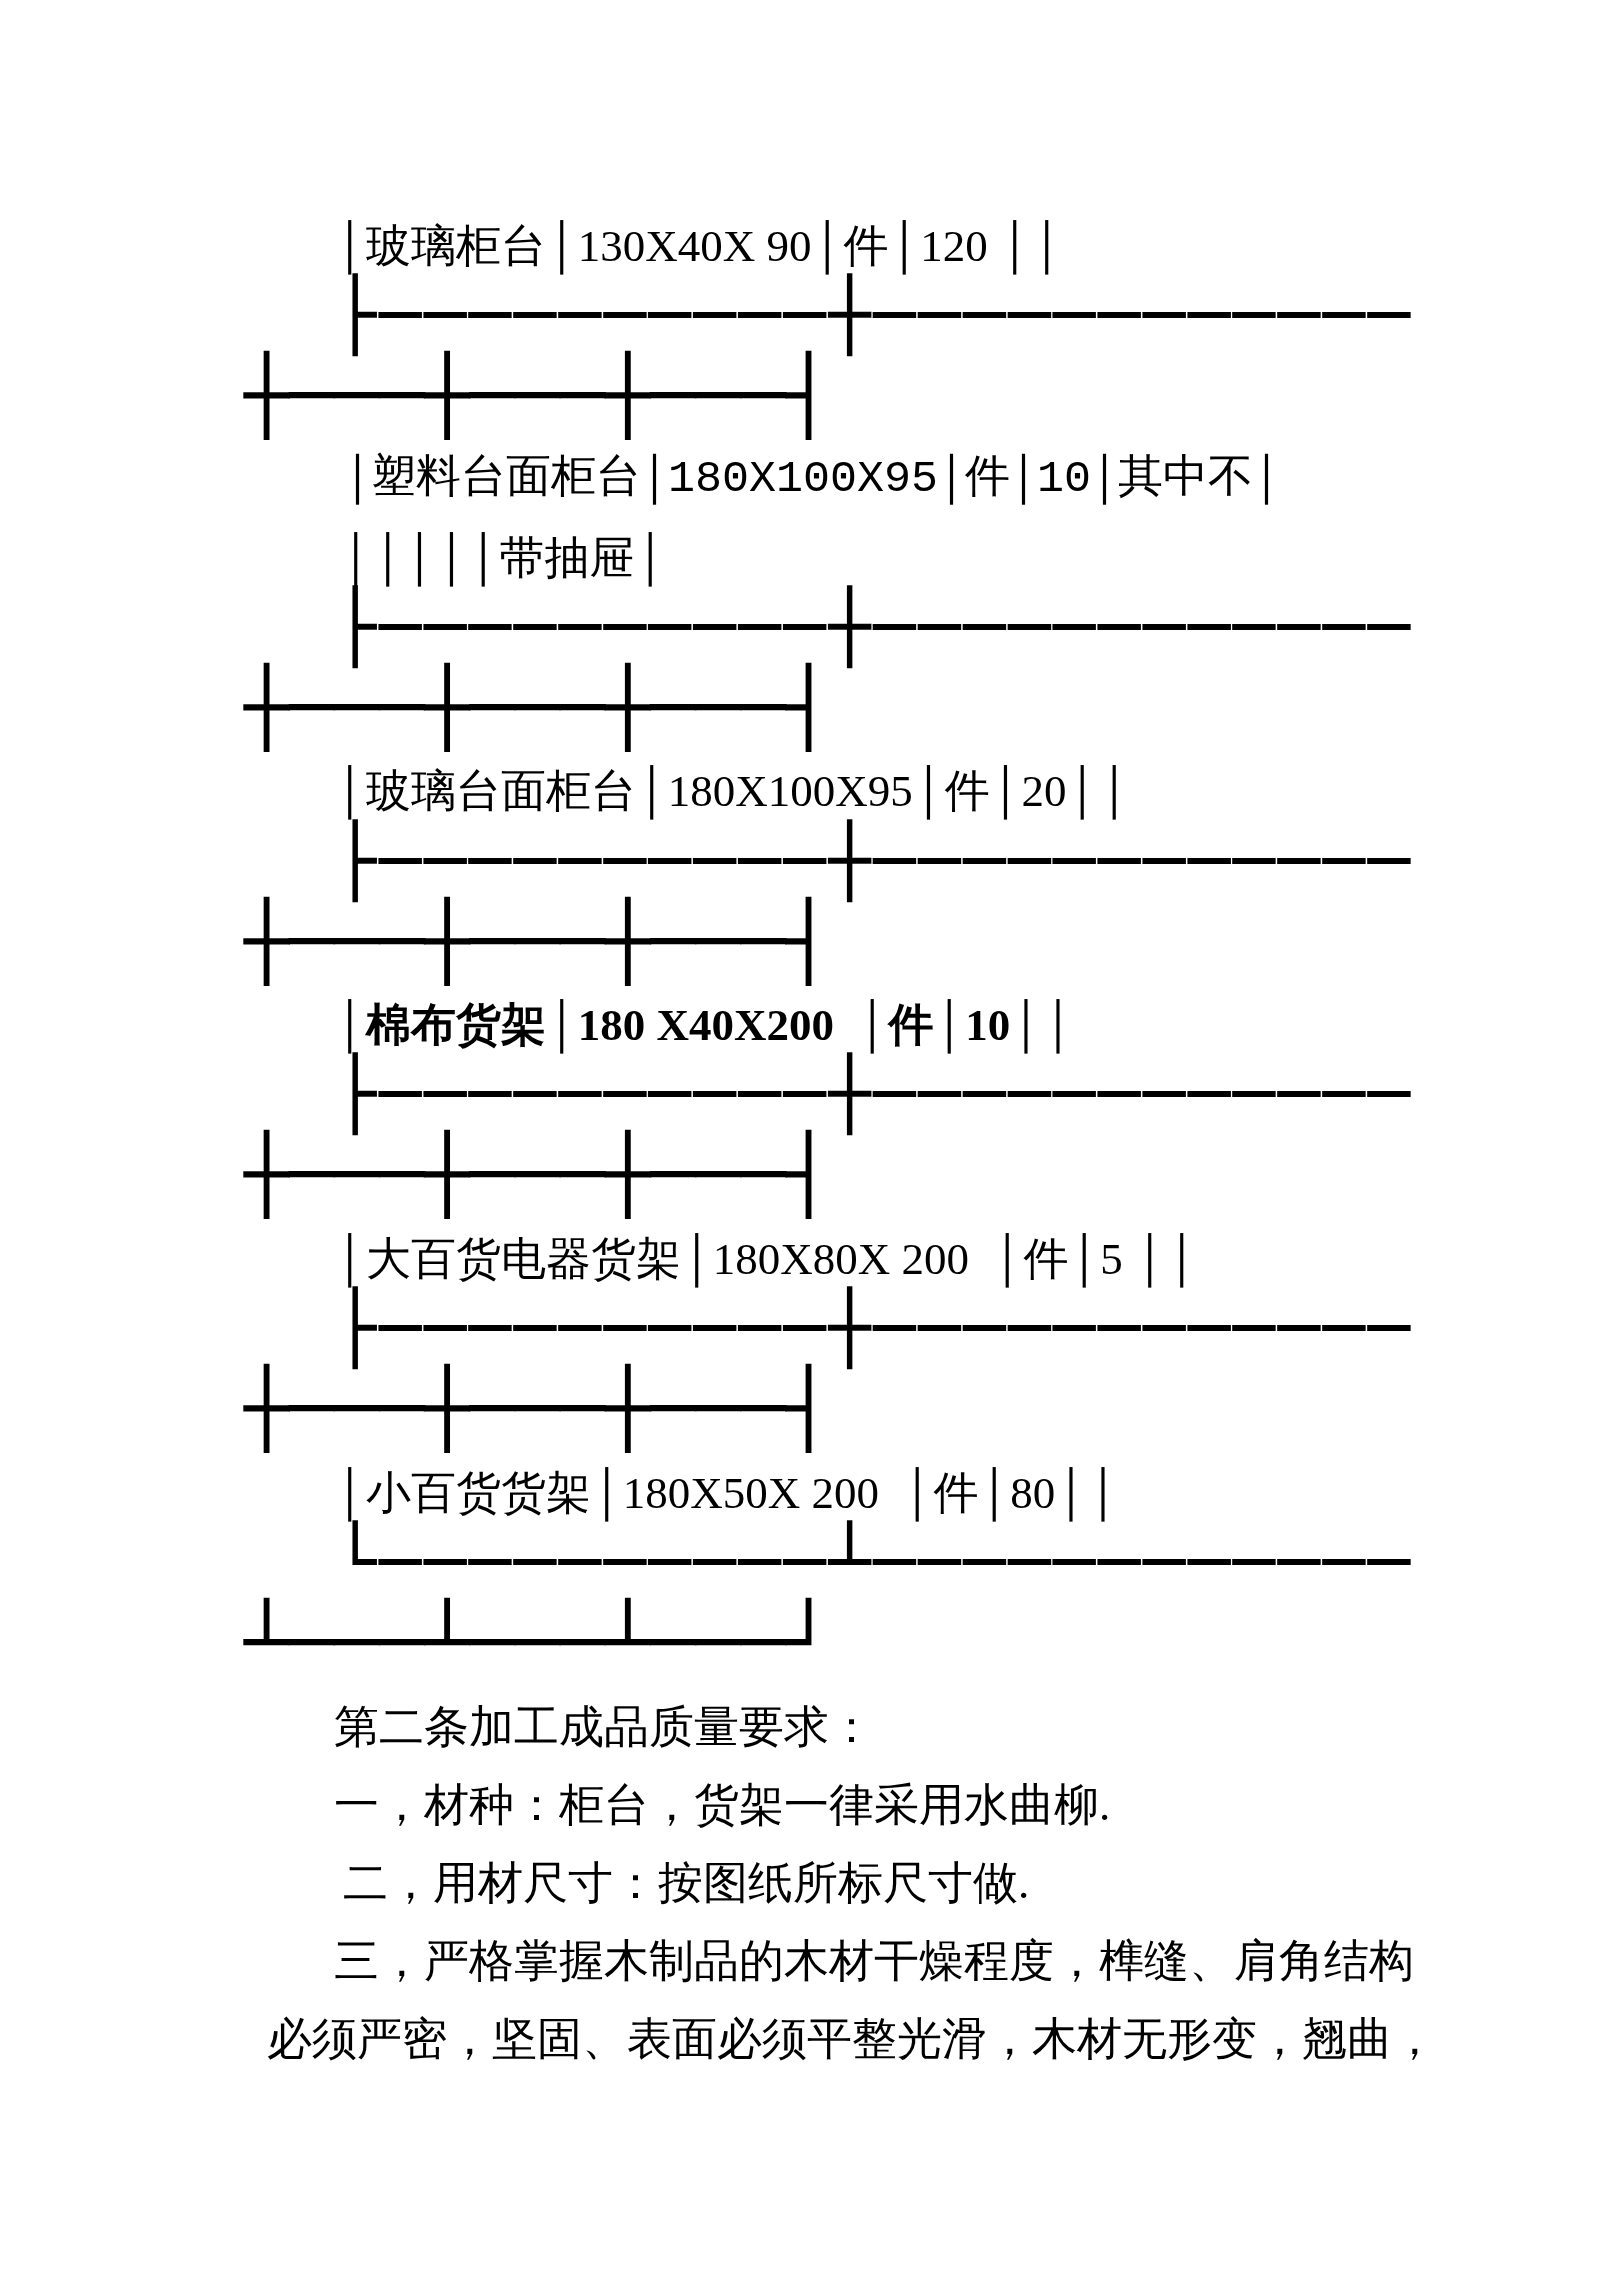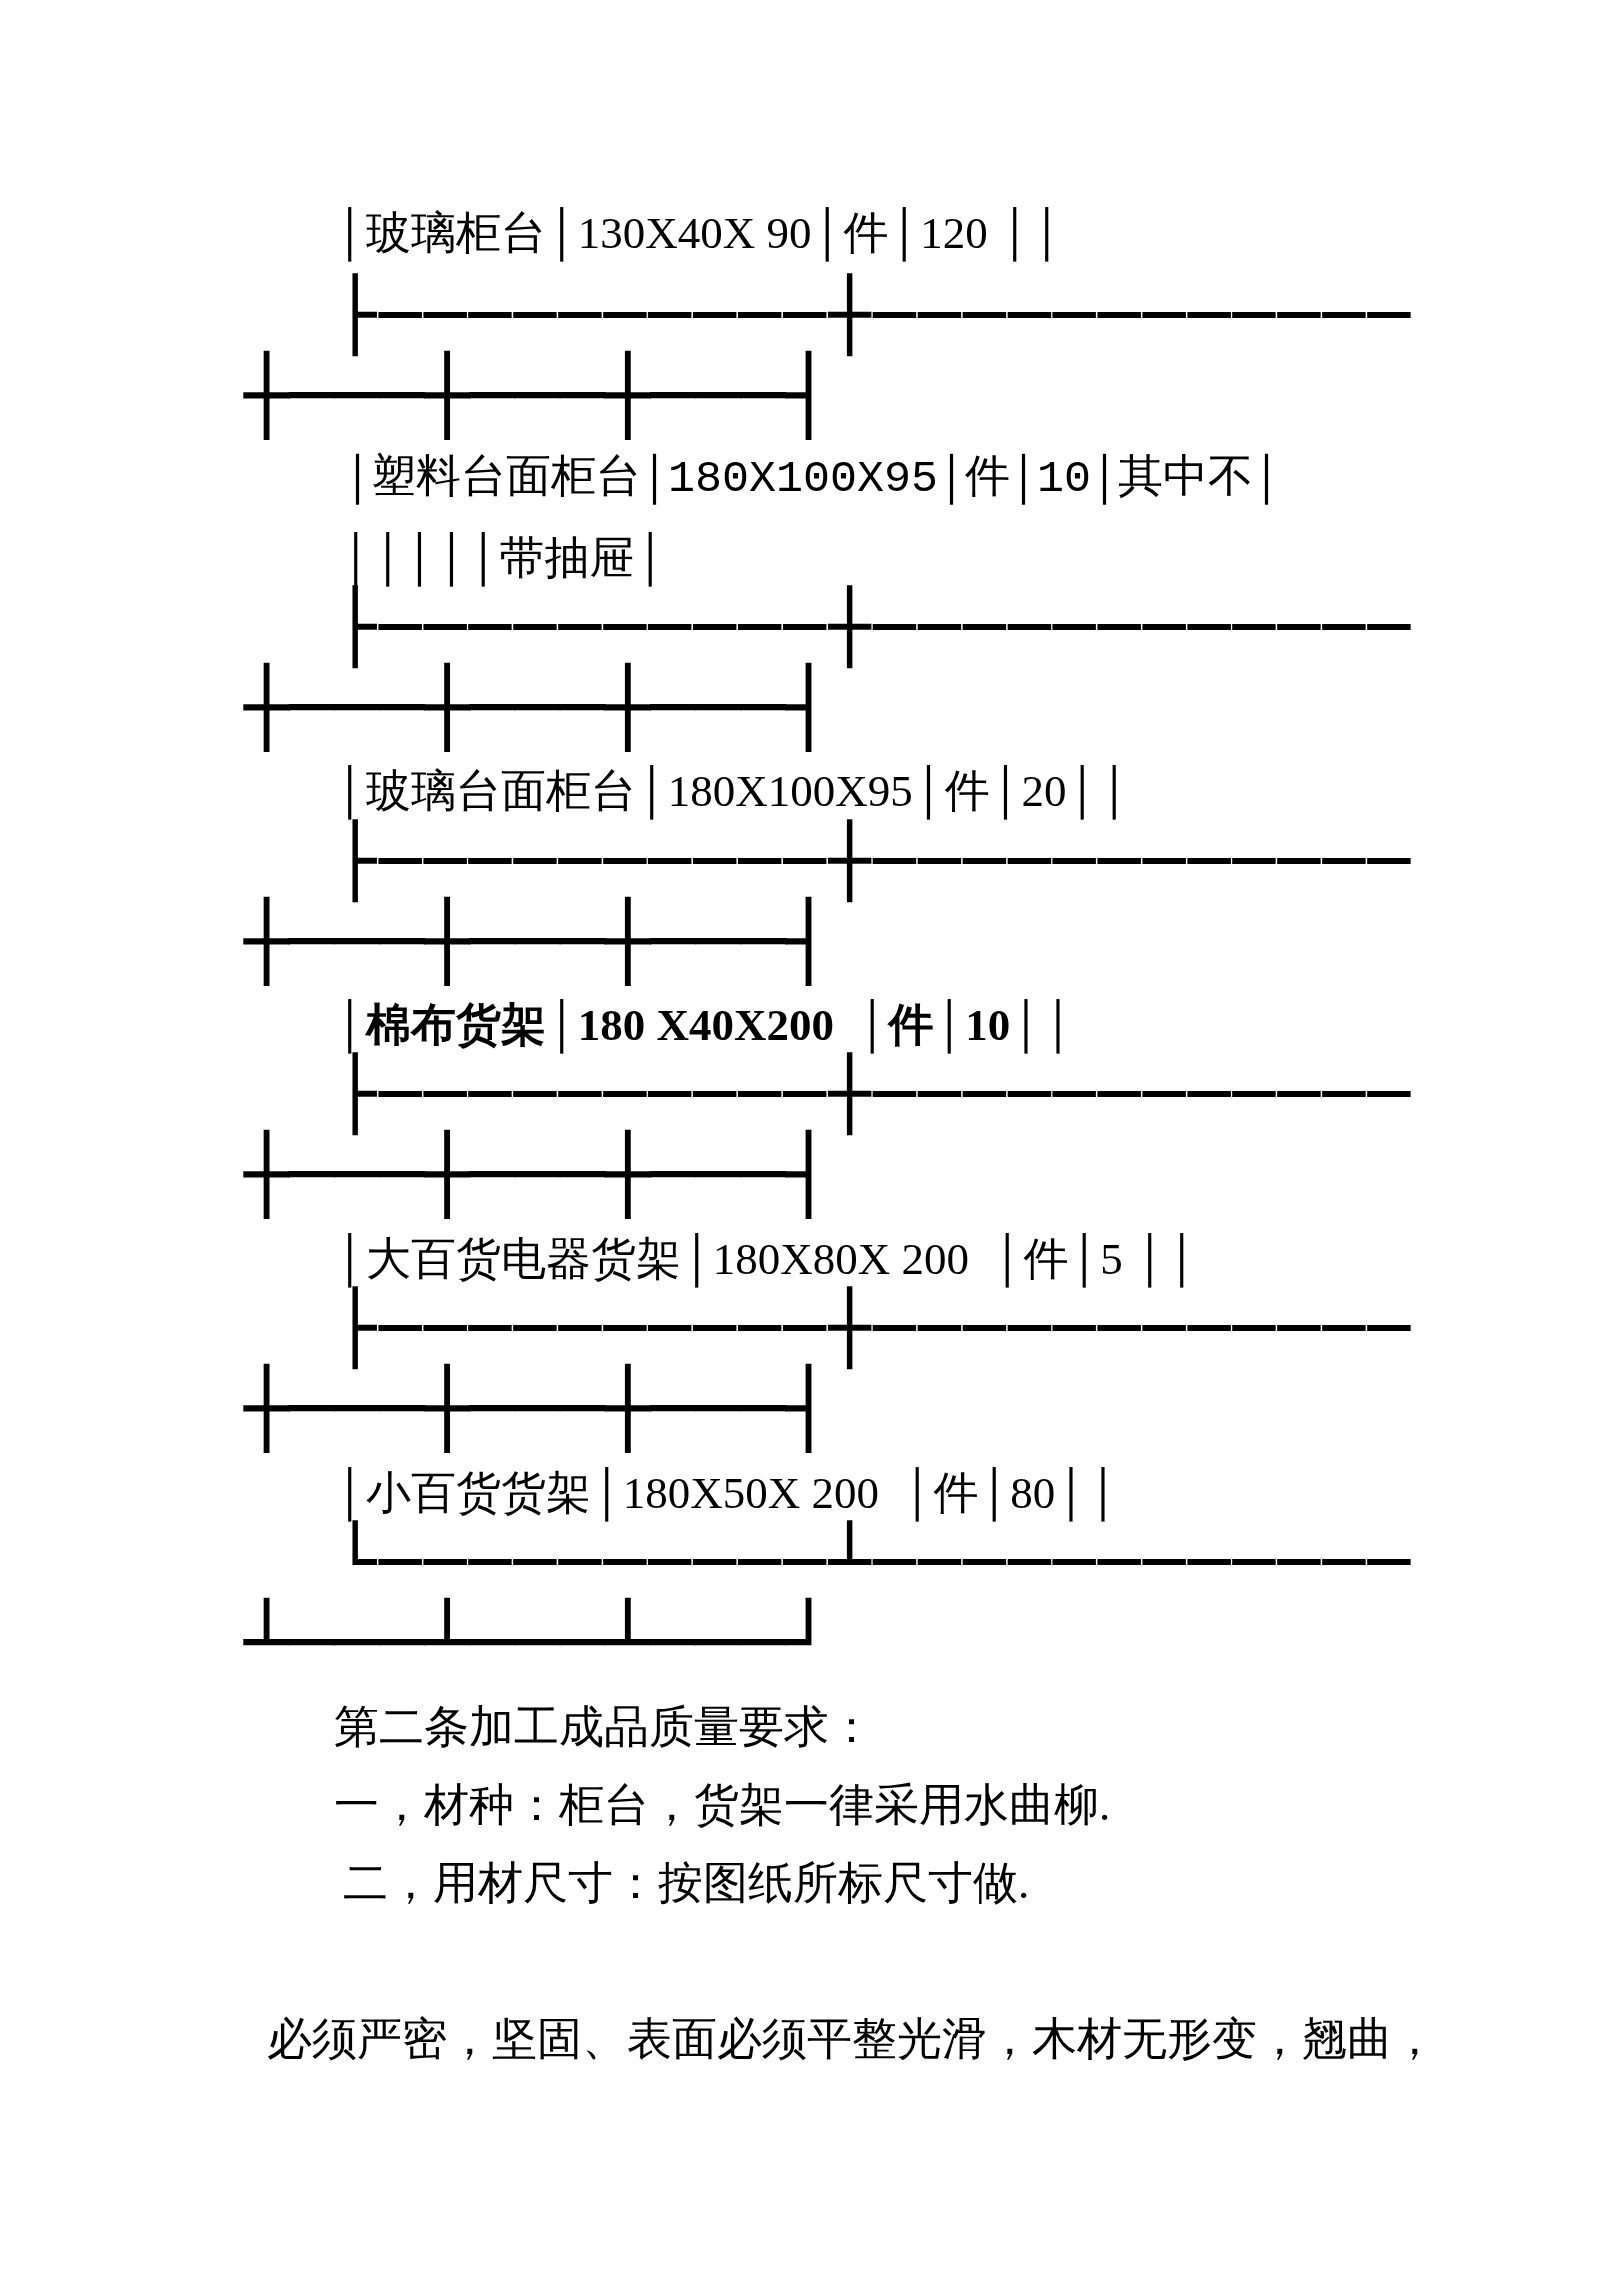--- a/index.html
+++ b/index.html
@@ -39,21 +39,21 @@
     line-height: 1;
     letter-spacing: 0;
     font-weight: bold;
   }
 </style>
 </head>
 <body>
 
 <div class="page">
 
-  <div class="line txt" style="top:206px;  left:334px;">│玻璃柜台│130X40X 90│件│120 ││</div>
+  <div class="line txt" style="top:219px;  left:334px;">│玻璃柜台│130X40X 90│件│120 ││</div>
   <div class="line sep-a" style="top:280px;  left:334px;">├──────────┼────────────</div>
   <div class="line sep-b" style="top:358px;  left:244px;">┼───┼───┼───┤</div>
 
   <div class="line txt" style="top:453px;  left:344px;font-family:Liberation Mono, monospace;">│塑料台面柜台│180X100X95│件│10│其中不│</div>
   <div class="line txt" style="top:531px;  left:340px;">│││││带抽屉│</div>
   <div class="line sep-a" style="top:592px; left:334px;">├──────────┼────────────</div>
   <div class="line sep-b" style="top:670px; left:244px;">┼───┼───┼───┤</div>
 
   <div class="line txt" style="top:764px; left:334px;">│玻璃台面柜台│180X100X95│件│20││</div>
   <div class="line sep-a" style="top:826px; left:334px;">├──────────┼────────────</div>
@@ -67,16 +67,17 @@
   <div class="line sep-a" style="top:1293px; left:334px;">├──────────┼────────────</div>
   <div class="line sep-b" style="top:1371px; left:244px;">┼───┼───┼───┤</div>
 
   <div class="line txt" style="top:1466px; left:334px;">│小百货货架│180X50X 200  │件│80││</div>
   <div class="line sep-a" style="top:1527px; left:334px;">└──────────┴────────────</div>
   <div class="line sep-b" style="top:1605px; left:244px;">┴───┴───┴───┘</div>
 
   <div class="line txt" style="top:1700px; left:334px;">第二条加工成品质量要求：</div>
   <div class="line txt" style="top:1778px; left:334px;text-align:right;">一，材种：柜台，货架一律采用水曲柳.</div>
   <div class="line txt" style="top:1856px; left:334px;margin-left:9px;">二，用材尺寸：按图纸所标尺寸做.</div>
+  <div class="line txt" style="top:1934px; left:334px;">三，严格掌握木制品的木材干燥程度，榫缝、肩角结构</div>
   <div class="line txt" style="top:2012px; left:244px;margin-left:23px;">必须严密，坚固、表面必须平整光滑，木材无形变，翘曲，</div>
 
 </div>
 
 
 </body></html>

